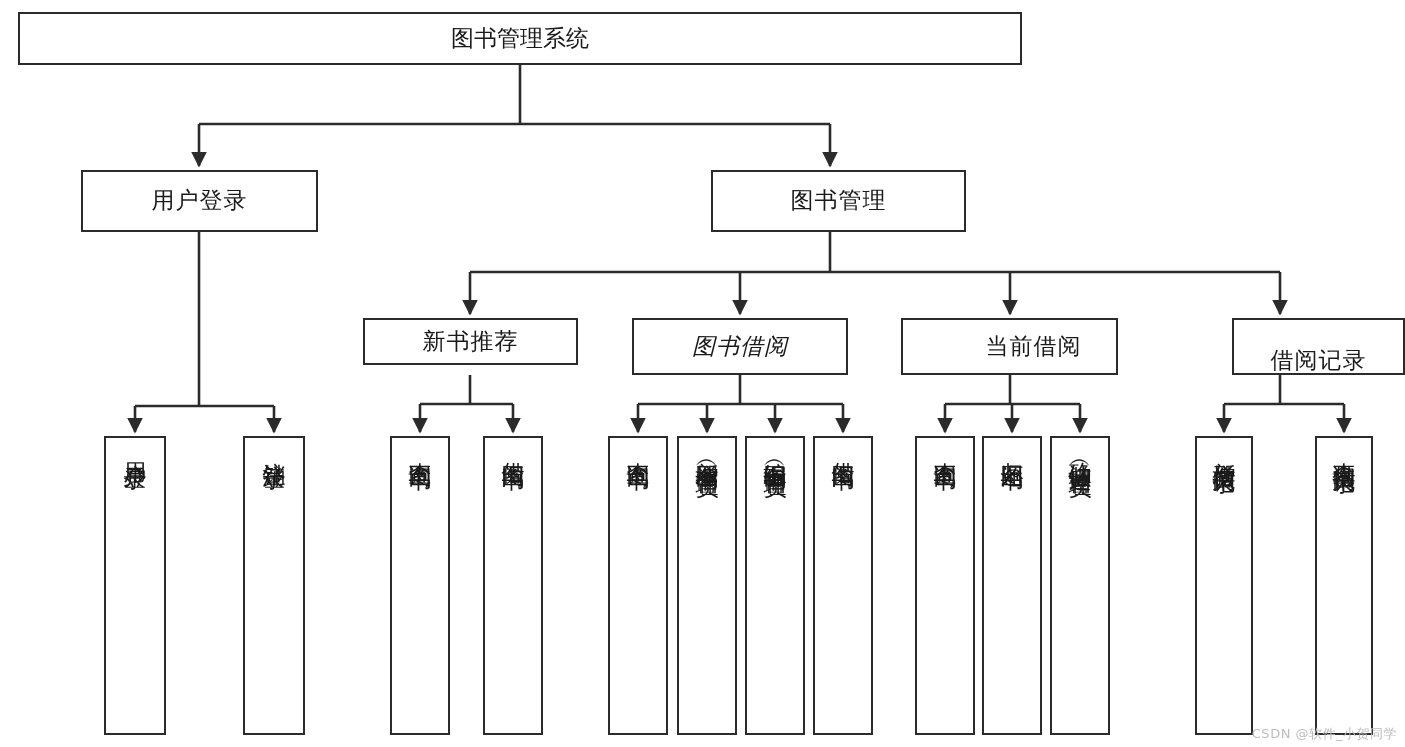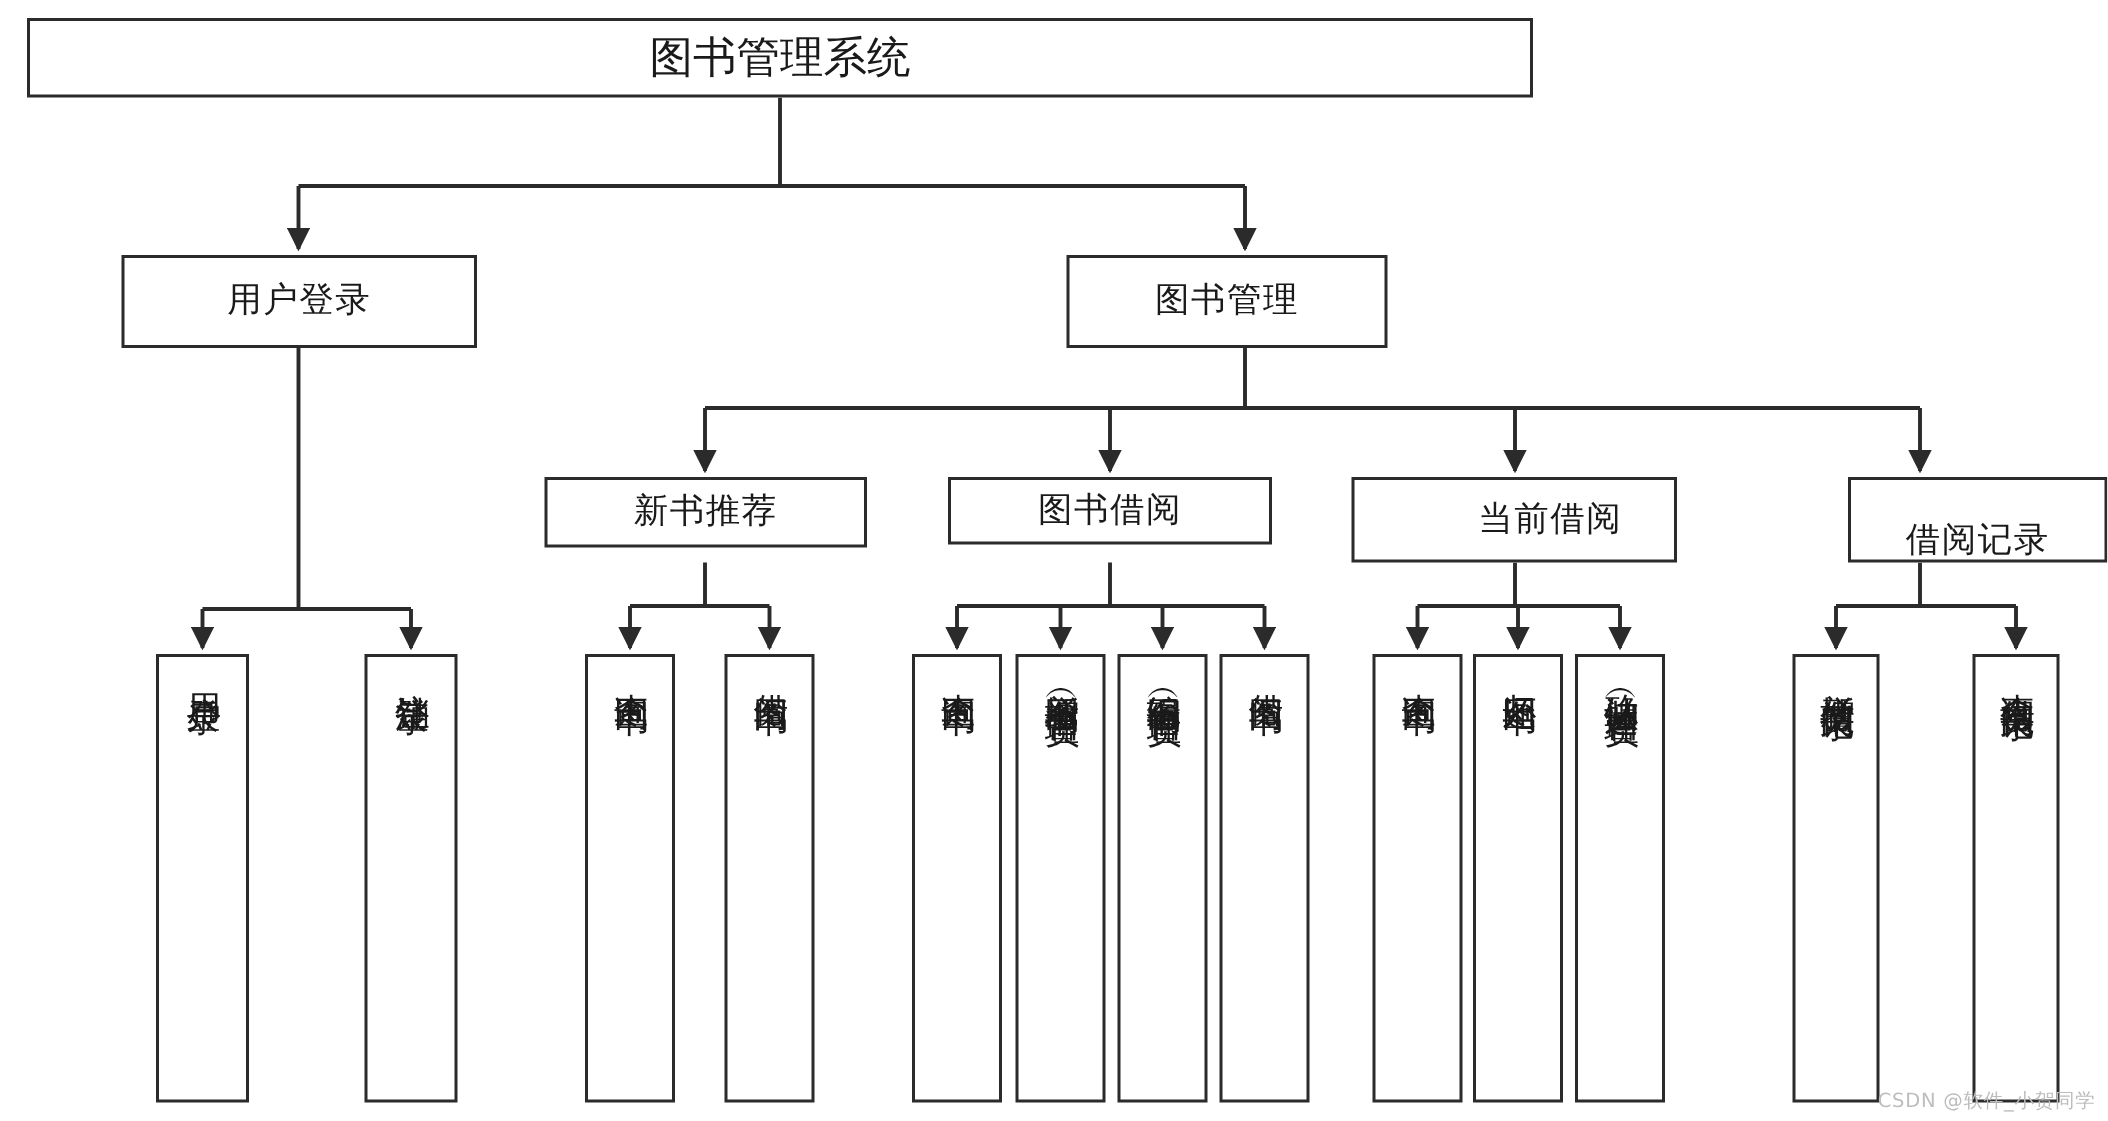--- a/index.html
+++ b/index.html
@@ -35,21 +35,21 @@
     align-items: center;
     justify-content: center;
     color: #1a1a1a;
   }
   .node.horiz {
     font-size: 23px;
     letter-spacing: 1px;
     line-height: 1.1;
   }
   .node.root {
-    font-size: 29px;
+    font-size: 23px;
   }
   .node.leaf {
     font-size: 23px;
     padding: 6px 0;
     align-items: flex-start;
     justify-content: center;
   }
   .vtext {
     writing-mode: vertical-rl;
     text-orientation: upright;
@@ -126,29 +126,29 @@
   </svg>
 
   <div class="node root" style="left:18px; top:12px; width:1004px; height:53px;">
     <span>图书管理系统</span>
   </div>
 
   <div class="node horiz" style="left:81px; top:170px; width:237px; height:62px;">
     <span>用户登录</span>
   </div>
 
-  <div class="node horiz" style="left:711px; top:170px; width:214px; height:62px;">
+  <div class="node horiz" style="left:711px; top:170px; width:255px; height:62px;">
     <span>图书管理</span>
   </div>
 
   <div class="node horiz" style="left:363px; top:318px; width:215px; height:47px;">
     <span>新书推荐</span>
   </div>
 
-  <div class="node horiz" style="left:632px; top:318px; width:216px; height:45px;">
+  <div class="node horiz" style="left:632px; top:318px; width:216px; height:57px;font-style:italic;">
     <span>图书借阅</span>
   </div>
 
   <div class="node horiz" style="left:901px; top:318px; width:217px; height:57px;padding-left:48px;">
     <span>当前借阅</span>
   </div>
 
   <div class="node horiz" style="left:1232px; top:318px; width:173px; height:57px;align-items:flex-end;">
     <span>借阅记录</span>
   </div>

